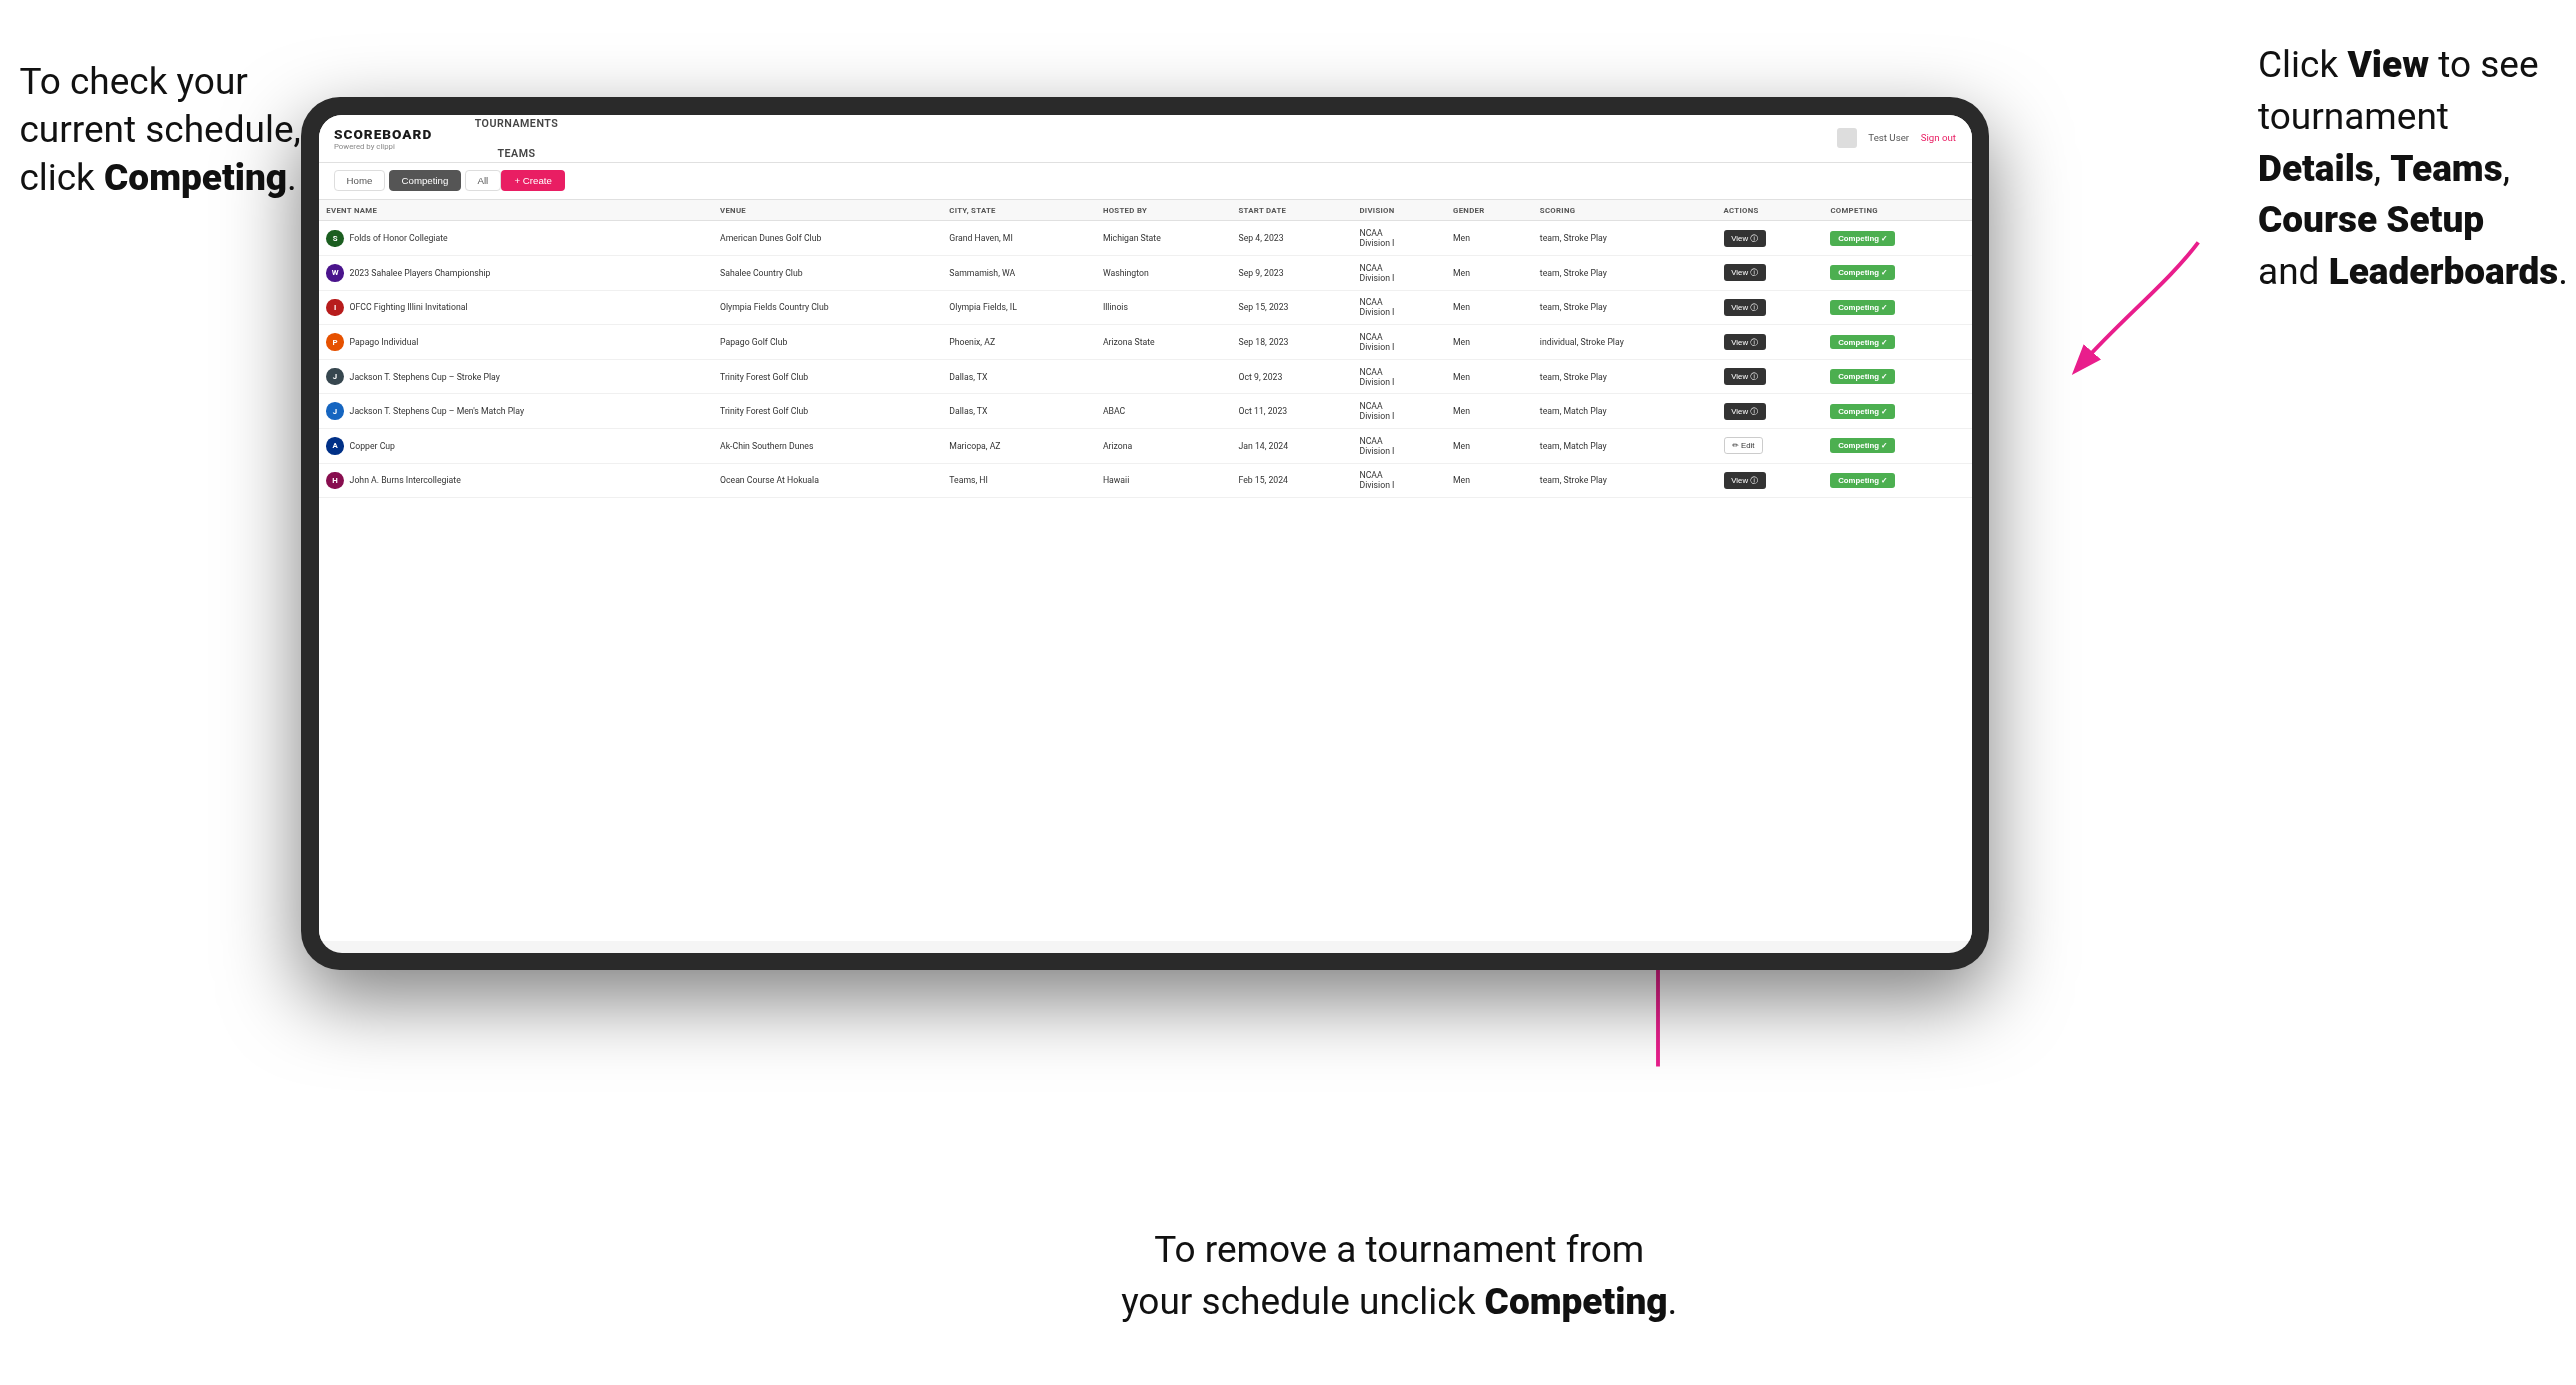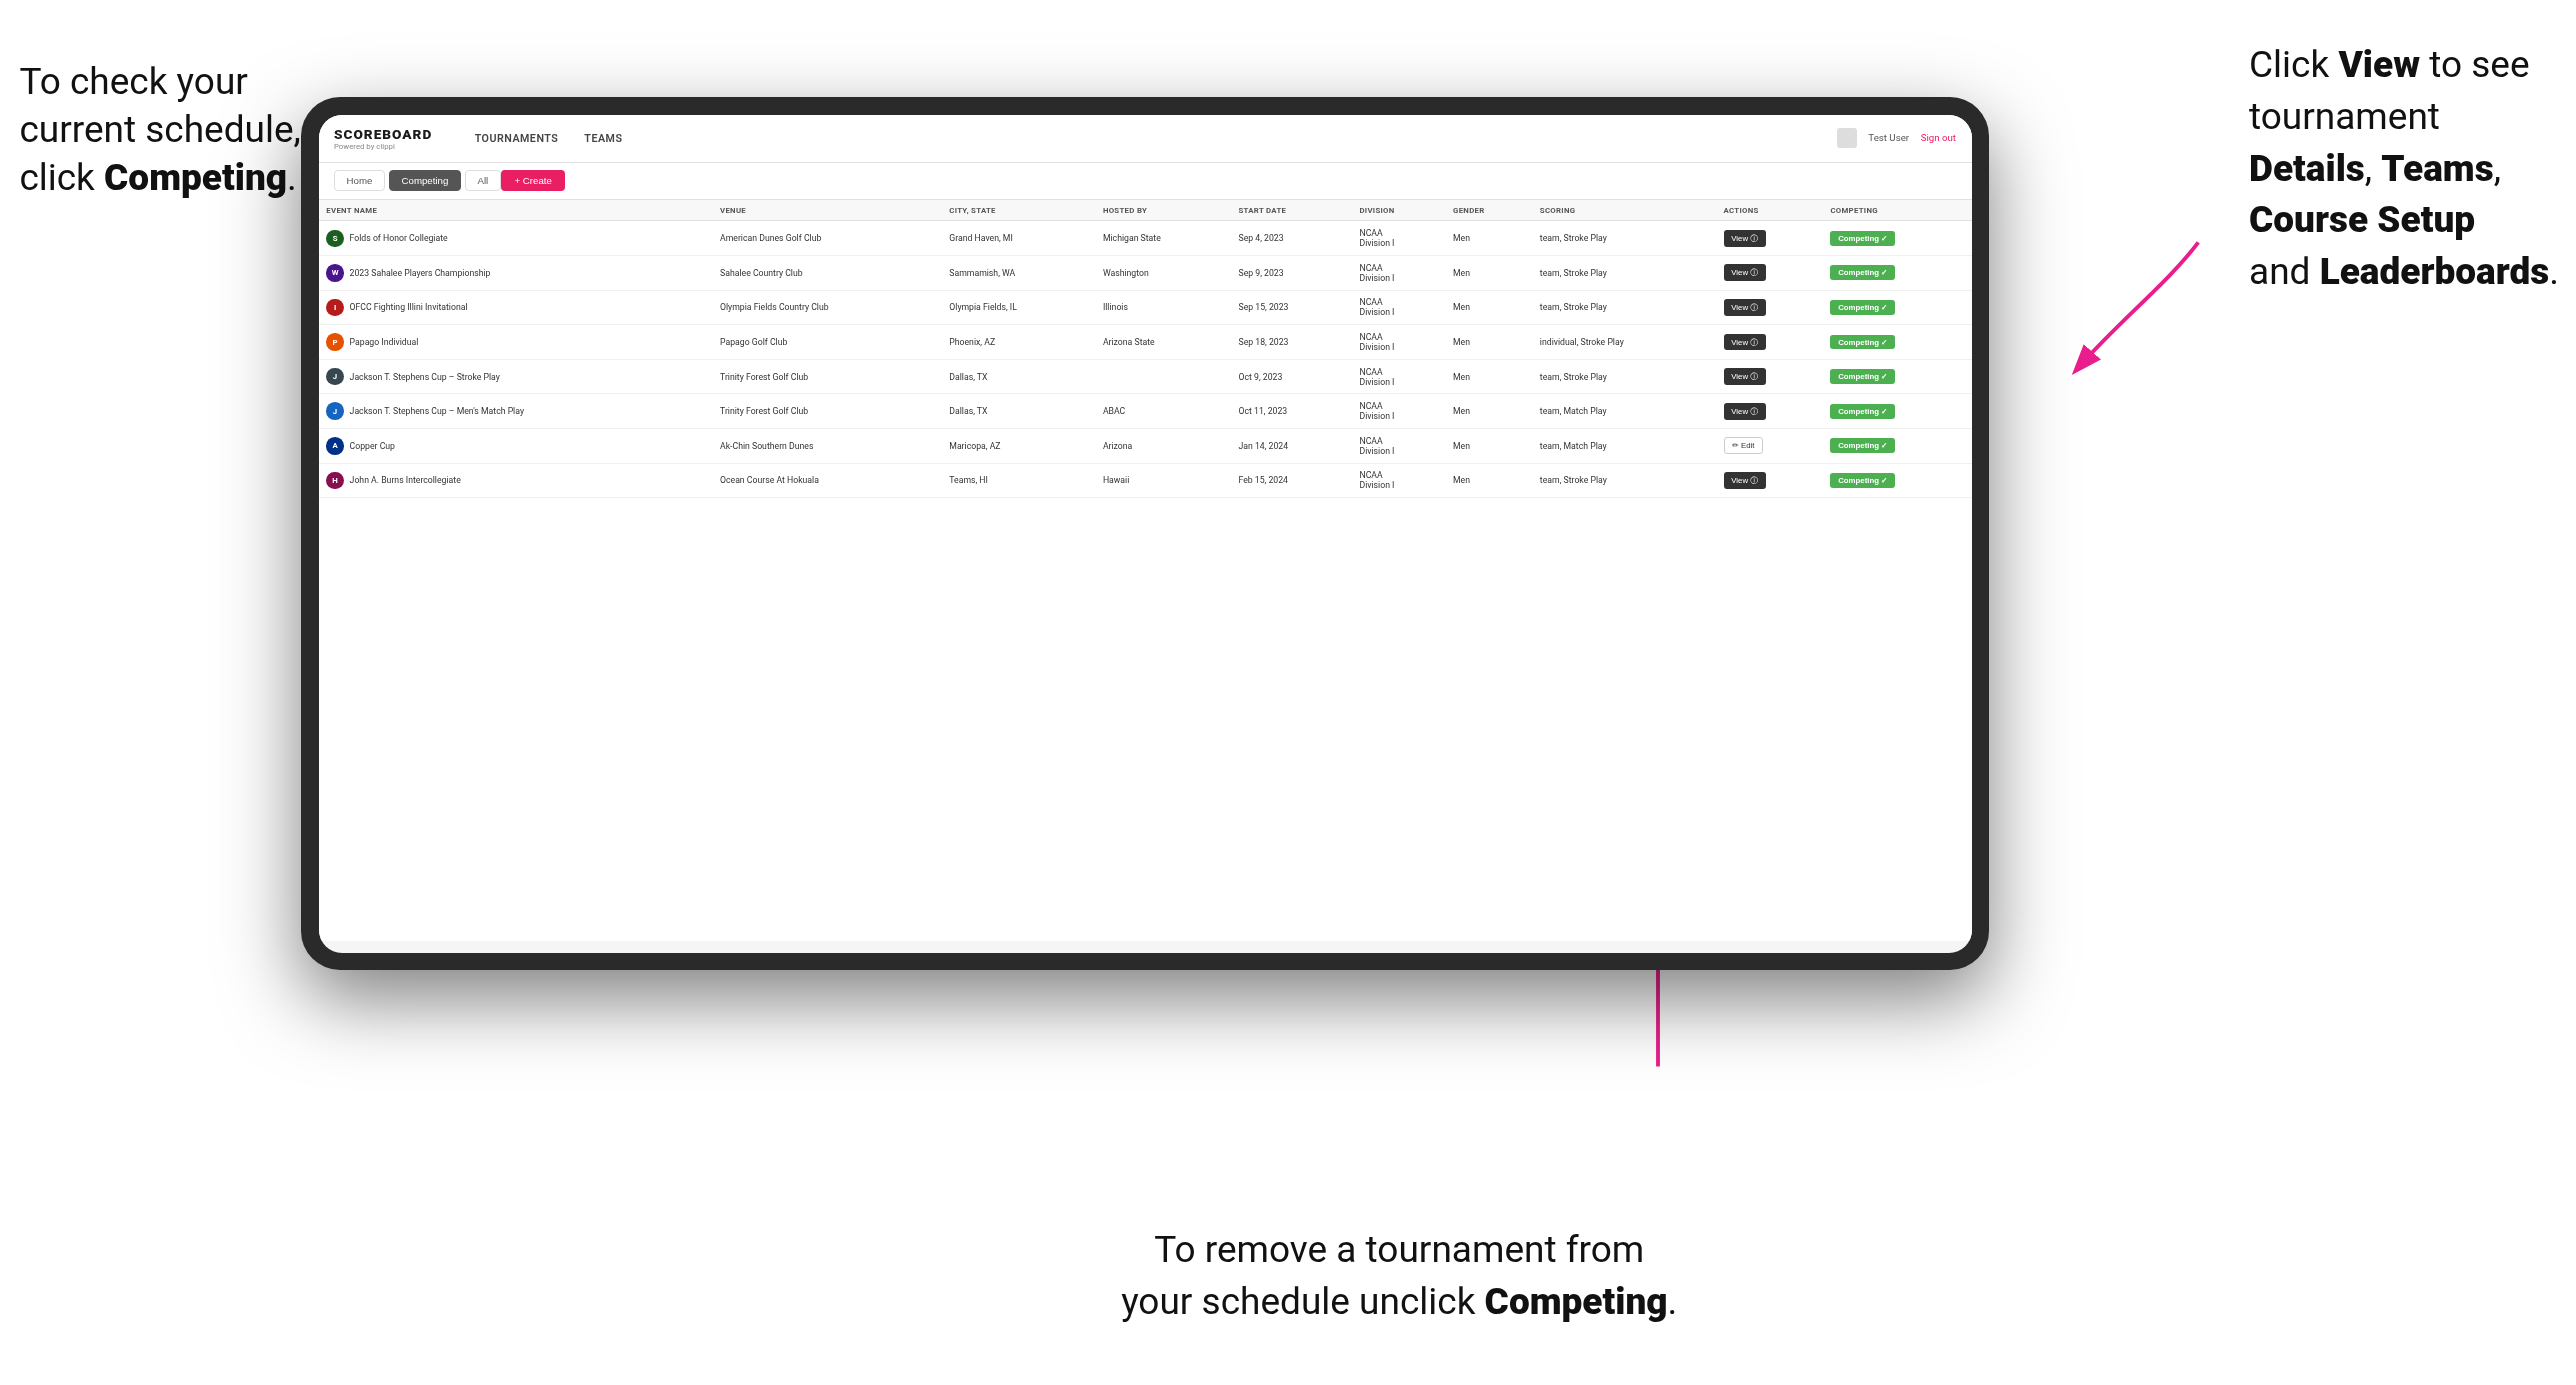--- a/index.html
+++ b/index.html
@@ -20,21 +20,21 @@
       font-size: 37px;
       line-height: 1.3;
       color: #111;
       max-width: 330px;
     }
     .annotation-top-left strong { font-weight: 900; }
 
     .annotation-top-right {
       position: absolute;
       top: 39px;
-      right: 17px;
+      right: 8px;
       font-size: 37px;
       line-height: 1.4;
       color: #111;
       max-width: 446px;
       text-align: left;
     }
     .annotation-top-right strong { font-weight: 900; }
 
     .annotation-bottom {
       position: absolute;
@@ -90,22 +90,23 @@
       font-weight: 900;
       color: #1a1a1a;
       letter-spacing: 1px;
     }
     .scoreboard-logo .logo-sub {
       font-size: 7.8px;
       color: #888;
     }
     .nav-links {
       display: flex;
-      gap: 26px;
-      align-items: center;
+      gap: 17px;
+      align-items: center;
+      flex-direction: column;
     }
     .nav-link {
       font-size: 10.7px;
       font-weight: 600;
       color: #444;
       text-transform: uppercase;
       letter-spacing: 0.5px;
       cursor: pointer;
     }
     .header-right {

